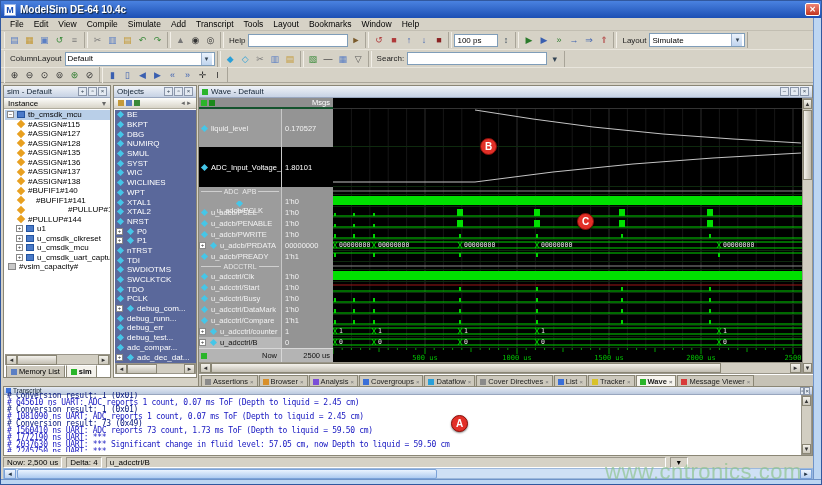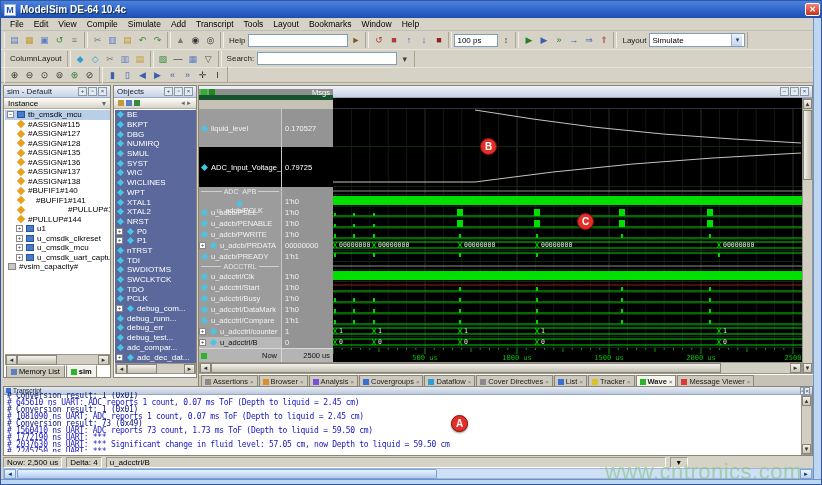--- a/index.html
+++ b/index.html
@@ -168,20 +168,24 @@
         <div class="tlabel">Layout</div>
         <div class="combo" style="width: 96px;">
           <div style="display: inline;">Simulate</div>
           <div class="arr">▾</div>
         </div>
       </div>
     </div>
   <div class="abs tbar tb2" id="tb2">
       <div class="tgrp">
         <div class="tlabel">ColumnLayout</div>
+        <div class="combo" style="width: 150px;">
+          <div style="display: inline;">Default</div>
+          <div class="arr">▾</div>
+        </div>
       </div>
       <div class="tgrp">
         <div class="chip" style="color: rgb(42, 159, 216);">◆</div>
         <div class="chip" style="color: rgb(42, 159, 216);">◇</div>
         <div class="chip" style="color: rgb(119, 119, 119);">✂</div>
         <div class="chip" style="color: rgb(91, 127, 196);">▥</div>
         <div class="chip" style="color: rgb(196, 154, 58);">▤</div>
       </div>
       <div class="tgrp">
         <div class="chip" style="color: rgb(58, 138, 58);">▧</div>
@@ -457,21 +461,21 @@
     <div class="phead" style="height:12px">
       <span class="mini" style="background:#2ab52a;margin-right:3px"></span>
       <span>Wave - Default</span>
       <span class="pbtns">
           <span class="pbtn">–</span>
           <span class="pbtn">▫</span>
           <span class="pbtn">×</span>
         </span>
     </div>
 
-    <div class="abs whead" style="left:0;top:3px;width:134px;height:11px;border-bottom:5px solid #14532d">
+    <div class="abs whead" style="left:0;top:12px;width:134px;height:11px;border-bottom:2px solid #14532d">
       <span class="mini" style="background:#2ab52a;margin:0 2px"></span>
       <span class="mini" style="background:#1a8a1a"></span>
       <span style="margin-left:auto;padding-right:3px">Msgs</span>
     </div>
     <div class="abs" style="left:134px;top:12px;width:469px;height:11px;background:#000;border-bottom:1px solid #333"></div>
 
     <div class="abs wnames" id="wnames" style="left:0;top:23px;width:82px;height:239px">
         <div class="wrow" style="top: 0px; height: 38px;">
           <div class="wdiam"></div>
           <div>liquid_level</div>
@@ -544,21 +548,21 @@
           <div class="exp">+</div>
           <div class="wdiam"></div>
           <div>u_adcctrl/B</div>
         </div>
       </div>
     <div class="abs wvals" id="wvals" style="left:82px;top:23px;width:52px;height:239px">
         <div class="wrow" style="top: 0px; height: 38px; padding-left: 3px;">
           <div>0.170527</div>
         </div>
         <div class="wrow seltd" style="top: 38px; height: 40px; padding-left: 3px;">
-          <div>0.79725</div>
+          <div>1.80101</div>
         </div>
         <div class="wrow" style="top: 78px; height: 8px; padding-left: 3px;"></div>
         <div class="wrow" style="top: 86px; height: 12px; padding-left: 3px;">
           <div>1'h0</div>
         </div>
         <div class="wrow" style="top: 98px; height: 11px; padding-left: 3px;">
           <div>1'h0</div>
         </div>
         <div class="wrow" style="top: 109px; height: 11px; padding-left: 3px;">
           <div>1'h0</div>

